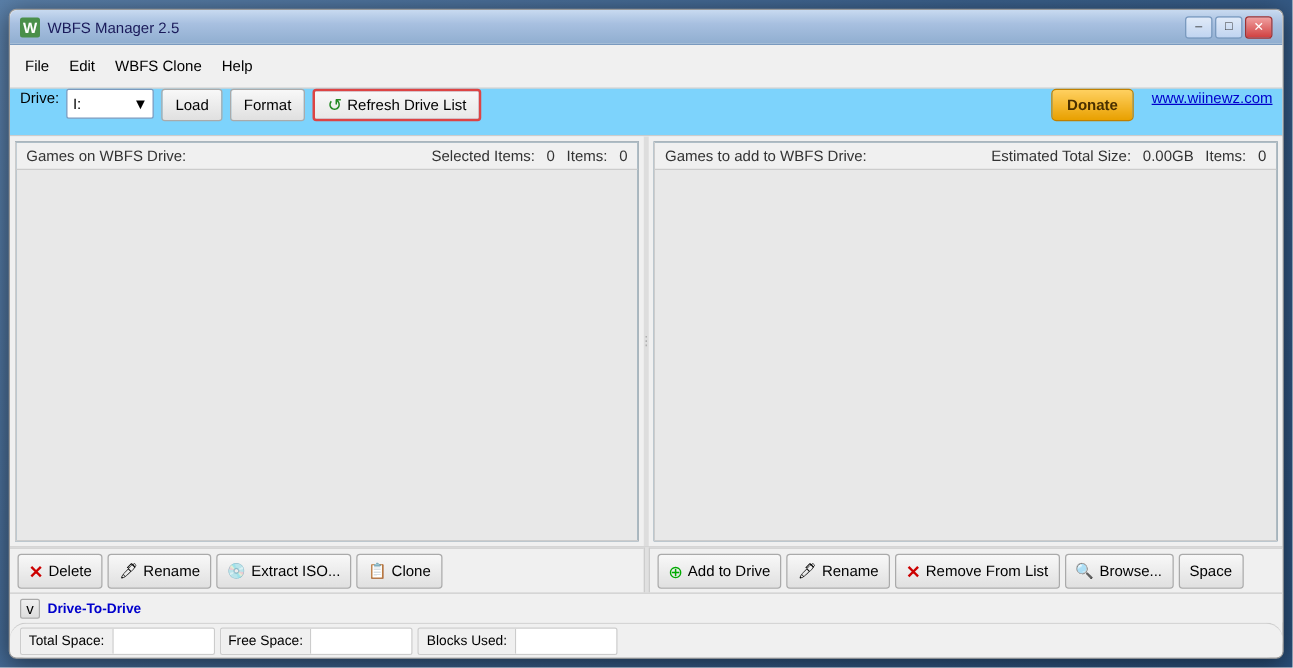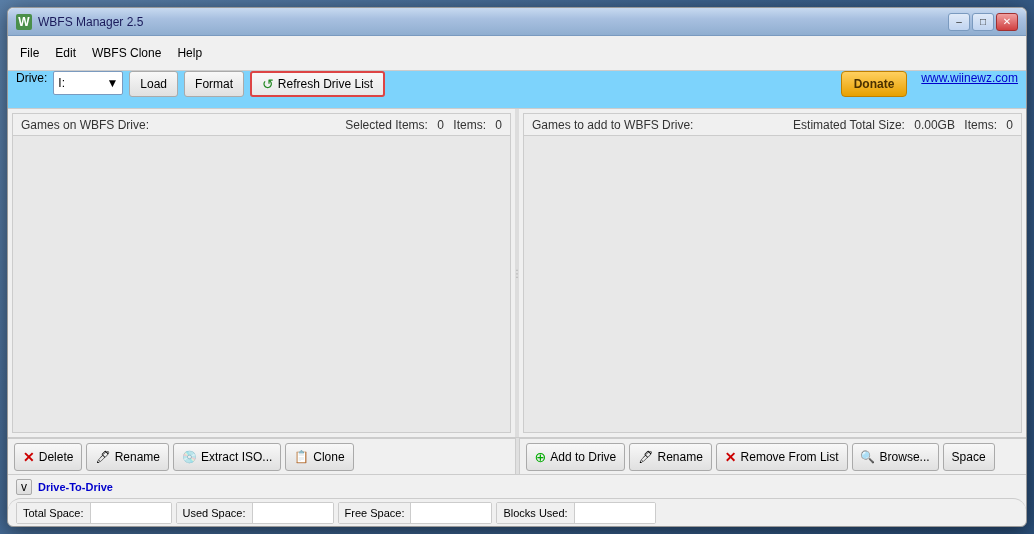--- a/index.html
+++ b/index.html
@@ -443,24 +443,20 @@
     </div>
     <span class="dtd-label">Drive-To-Drive</span>
   </div>
 
   <div class="status-bar">
     <div class="status-field">
       <span class="status-field-label">Total Space:</span>
       <span class="status-field-value"></span>
     </div>
     <div class="status-field">
-      <span class="status-field-label">Used Space:</span>
-      <span class="status-field-value"></span>
-    </div>
-    <div class="status-field">
       <span class="status-field-label">Free Space:</span>
       <span class="status-field-value"></span>
     </div>
     <div class="status-field">
       <span class="status-field-label">Blocks Used:</span>
       <span class="status-field-value"></span>
     </div>
   </div>
 
 </div>

